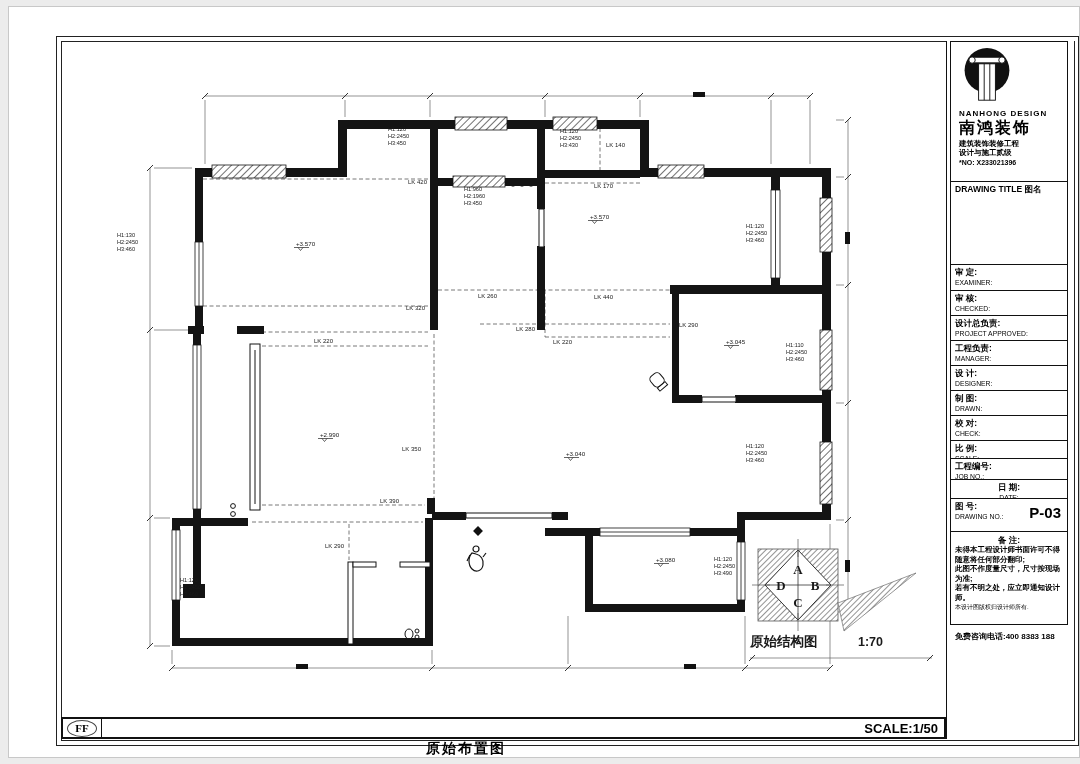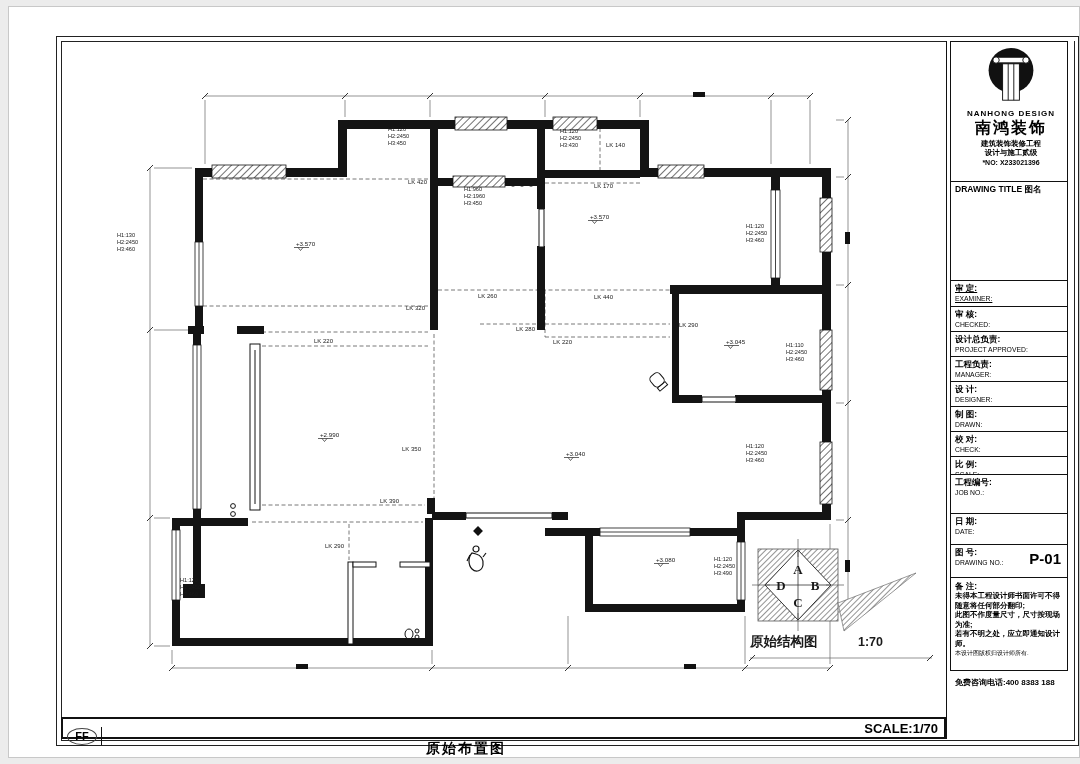--- a/index.html
+++ b/index.html
@@ -6,37 +6,37 @@
   #page{position:relative;width:1080px;height:764px;overflow:hidden;background:#ececec;}
   #sheet{position:absolute;left:8px;top:6px;width:1070px;height:750px;background:#fff;border:1px solid #c8c8c8;}
   .f1{position:absolute;left:56px;top:36px;width:1021px;height:708px;border:1.2px solid #222;}
   .f2{position:absolute;left:61px;top:41px;width:1012px;height:698px;border:1px solid #222;}
   #plan{position:absolute;left:61px;top:41px;}
   svg text{fill:#1a1a1a;}
   
   #panel{position:absolute;left:946px;top:41px;width:127px;height:698px;border-left:1.5px solid #111;background:#fff;}
   .tcol{position:absolute;left:3px;top:1px;width:118px;}
   .tbx{border:1px solid #111;margin-top:-1px;padding:2px 4px;position:relative;box-sizing:border-box;background:#fff;}
-  #logo-box{height:141px;text-align:center;padding-top:4px;padding-left:8px;}
+  #logo-box{height:141px;text-align:left;padding-top:4px;padding-left:8px;}
   .len{font-size:8px;font-weight:bold;letter-spacing:1px;margin-top:1px;}
   .lcn{font-size:16px;font-weight:bold;letter-spacing:2px;}
   .lcert{font-size:7.5px;font-weight:bold;line-height:9px;}
   .lno{font-size:7px;font-weight:bold;margin-top:2px;}
   .tbrow{border:1px solid #111;margin-top:-1px;padding:2px 4px;position:relative;box-sizing:border-box;overflow:hidden;background:#fff;}
   .tbrow .cn{font-size:8.5px;font-weight:bold;line-height:11px;}
   .tbrow .en{font-size:6.8px;line-height:9px;}
   .tbrow .val{position:absolute;right:6px;top:5px;font-size:15px;font-weight:bold;}
   #remarks-box{height:94px;padding-top:3px;}
-  .rt{font-size:8.5px;font-weight:bold;line-height:10px;}
+  .rt{font-size:8.5px;font-weight:bold;line-height:10px;text-align:center;}
   .rl{font-size:7.5px;font-weight:bold;line-height:9.5px;}
   .rs{font-size:6px;line-height:8px;margin-top:1px;}
   .rh{font-size:8px;font-weight:bold;margin-top:20px;}
   
   #bbar{position:absolute;left:61px;top:717px;width:885px;height:22px;border:2px solid #111;box-sizing:border-box;background:#fff;}
-  #ffcell{position:absolute;left:0;top:8px;width:38px;height:100%;border-right:1.5px solid #111;display:flex;align-items:center;justify-content:center;}
+  #ffcell{position:absolute;left:0;top:0;width:38px;height:100%;border-right:1.5px solid #111;display:flex;align-items:center;justify-content:center;font-family:Liberation Serif, serif;}
   #ffbadge{display:inline-block;width:28px;height:15px;border:1.3px solid #444;border-radius:50%;text-align:center;font-size:11px;font-weight:bold;line-height:15px;}
   #bt-en{position:absolute;left:52px;top:1px;font-size:15px;font-weight:bold;letter-spacing:3px;}
   #bt-cn{position:absolute;left:363px;top:2px;font-size:14px;font-weight:bold;letter-spacing:2px;margin-top:19px;}
   #bt-scale{position:absolute;right:6px;top:2px;font-size:13px;font-weight:bold;}
   
 </style>
 </head>
 <body>
 
 <div id="page">
@@ -333,24 +333,24 @@
               <line x1="33" y1="19" x2="33" y2="58"></line>
         </g>
       </svg>
       <div class="len">NANHONG DESIGN</div>
       <div class="lcn">南鸿装饰</div>
       <div class="lcert">建筑装饰装修工程</div>
       <div class="lcert">设计与施工贰级</div>
       <div class="lno">*NO: X233021396</div>
     </div>
     <div id="tb-rows">
-          <div class="tbrow" style="height: 100px;">
+          <div class="tbrow" style="height: 84px;">
             <div class="cn">DRAWING TITLE 图名</div>
           </div>
-          <div class="tbrow" style="height: 27px; text-decoration: underline;">
+          <div class="tbrow" style="height: 27px;">
             <div class="cn">审  定:</div>
             <div class="en">EXAMINER:</div>
           </div>
           <div class="tbrow" style="height: 26px;">
             <div class="cn">审  核:</div>
             <div class="en">CHECKED:</div>
           </div>
           <div class="tbrow" style="height: 26px;">
             <div class="cn">设计总负责:</div>
             <div class="en">PROJECT APPROVED:</div>
@@ -368,32 +368,32 @@
             <div class="en">DRAWN:</div>
           </div>
           <div class="tbrow" style="height: 26px;">
             <div class="cn">校  对:</div>
             <div class="en">CHECK:</div>
           </div>
           <div class="tbrow" style="height: 19px;">
             <div class="cn">比  例:</div>
             <div class="en">SCALE:</div>
           </div>
-          <div class="tbrow" style="height: 40px;">
+          <div class="tbrow" style="height: 22px;">
             <div class="cn">工程编号:</div>
             <div class="en">JOB NO.:</div>
           </div>
-          <div class="tbrow" style="height: 32px;">
+          <div class="tbrow" style="height: 20px; text-align: center;">
             <div class="cn">日  期:</div>
             <div class="en">DATE:</div>
           </div>
           <div class="tbrow" style="height: 34px;">
             <div class="cn">图  号:</div>
             <div class="en">DRAWING NO.:</div>
-            <div class="val">P-01</div>
+            <div class="val">P-03</div>
           </div>
         </div>
     <div class="tbx" id="remarks-box">
       <div class="rt">备  注:</div>
       <div id="remark-lines">
             <div class="rl">未得本工程设计师书面许可不得</div>
             <div class="rl">随意将任何部分翻印;</div>
             <div class="rl">此图不作度量尺寸，尺寸按现场</div>
             <div class="rl">为准;</div>
             <div class="rl">若有不明之处，应立即通知设计</div>
@@ -403,15 +403,15 @@
       <div class="rh">免费咨询电话:400 8383 188</div>
     </div>
   </div>
  </div>
 
  <div id="bbar">
    <div id="ffcell">
      <span id="ffbadge">FF</span>
    </div>
    <span id="bt-cn">原始布置图</span>
-   <span id="bt-scale">SCALE:1/70</span>
+   <span id="bt-scale">SCALE:1/50</span>
  </div>
 </div>
 
 </body></html>

